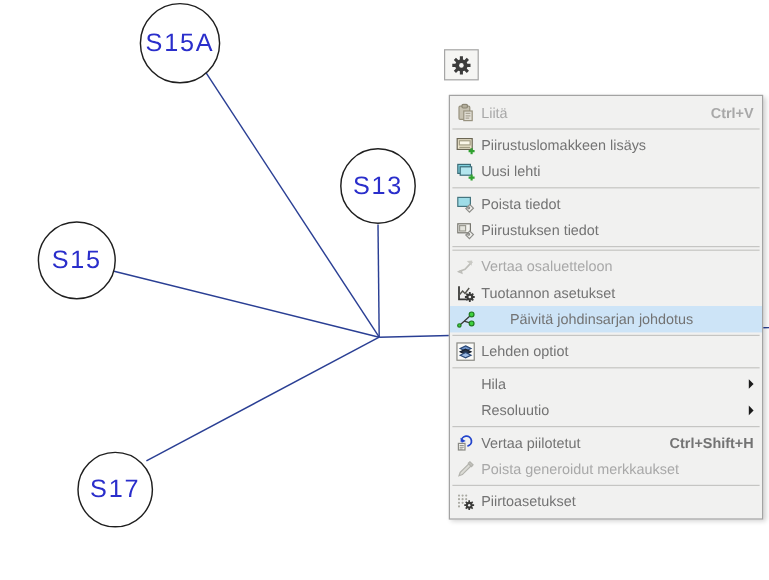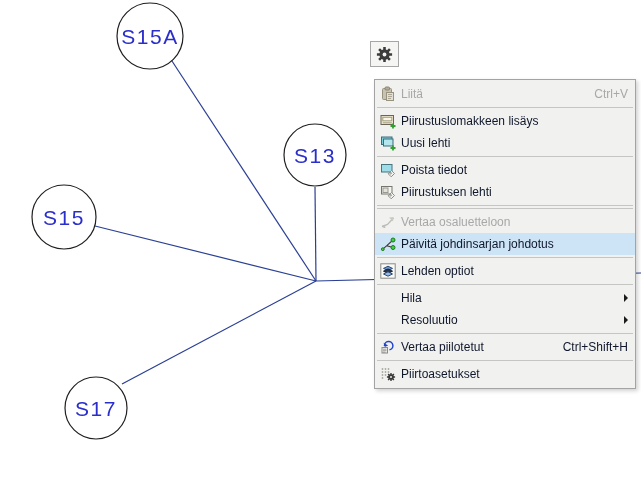--- a/index.html
+++ b/index.html
@@ -14,28 +14,28 @@
     display:flex;align-items:center;justify-content:center;cursor:pointer;
   }
   .menu{
     position:absolute;left:374px;top:79px;width:260px;
     background:#f1f1f0;border:1px solid #a3a3a3;
     box-shadow:2px 2px 4px rgba(0,0,0,0.18);
     padding:3px 0;z-index:5;
   }
   .mi{
     height:22px;display:flex;align-items:center;
-    font-size:12px;color:#0f172a;padding:0 7px 0 4px;white-space:nowrap;
+    font-size:12px;color:#737373;padding:0 7px 0 4px;white-space:nowrap;
   }
   .mi .ic{width:18px;height:16px;flex:0 0 18px;margin-right:4px;
     display:flex;align-items:center;justify-content:center;}
   .mi .lbl{flex:0 1 auto;}
-  .mi .sc{margin-left:auto;}
+  .mi .sc{margin-left:auto;font-weight:bold;}
   .mi.disabled{color:#a8a8a8;}
-  .mi.hl{background:#cde4f7;}
+  .mi.hl{background:#cde4f7;gap:24px;}
   .sep{height:1px;background:#c5c5c3;margin:2px 2px;}
   .arrow{
     width:0;height:0;margin-left:auto;
     border-left:4px solid #1b1b1b;
     border-top:4px solid transparent;border-bottom:4px solid transparent;
   }
 </style>
 </head>
 <body>
 
@@ -123,33 +123,45 @@
     </div>
     <div class="mi">
       <span class="ic">
         <svg width="16" height="16" viewBox="0 0 16 16">
           <rect x="1.5" y="2.5" width="10.5" height="7.5" fill="#f4f4f0" stroke="#77766e"></rect>
           <rect x="3" y="4" width="5" height="4.5" fill="#e3e3dc" stroke="#9a9990"></rect>
           <path d="M8.2 11.8l3.3-3.3 3 3-3.3 3.3z" fill="#f2f2ef" stroke="#8d8d89"></path>
           <circle cx="10.6" cy="11.2" r="0.8" fill="none" stroke="#8d8d89"></circle>
         </svg>
       </span>
-      <span class="lbl">Piirustuksen lehti</span>
+      <span class="lbl">Piirustuksen tiedot</span>
     </div>
     <div class="sep"></div>
     <div class="sep"></div>
     <div class="mi disabled">
       <span class="ic">
         <svg width="16" height="16" viewBox="0 0 16 16">
           <path d="M2 12.5l5.5-2 6-6.5" fill="none" stroke="#bdbdb8" stroke-width="1.4"></path>
           <path d="M9 3.5l4.5-.5-.5 4.5z" fill="#cacac5"></path>
           <path d="M2 12.5l3 1.2-.5-2.2z" fill="#cacac5" stroke="#bdbdb8"></path>
         </svg>
       </span>
       <span class="lbl">Vertaa osaluetteloon</span>
+    </div>
+    <div class="mi">
+      <span class="ic">
+        <svg width="16" height="16" viewBox="0 0 16 16">
+          <path d="M2.5 2.5v11h6" fill="none" stroke="#3a3a38" stroke-width="1.5"></path>
+          <path d="M2.5 10l3-3.5 2 2 3.5-4.5" fill="none" stroke="#55554f" stroke-width="1.2"></path>
+          <path d="M11.5 7.4v8.2M7.4 11.5h8.2M8.6 8.6l5.8 5.8M14.4 8.6l-5.8 5.8" stroke="#3a3a38" stroke-width="1.5" fill="none"></path>
+          <circle cx="11.5" cy="11.5" r="3" fill="#3a3a38"></circle>
+          <circle cx="11.5" cy="11.5" r="1.1" fill="#f1f1f0"></circle>
+        </svg>
+      </span>
+      <span class="lbl">Tuotannon asetukset</span>
     </div>
     <div class="mi hl">
       <span class="ic">
         <svg width="16" height="16" viewBox="0 0 16 16">
           <path d="M2.8 13.2l4-3.5 6.2-5.7M6.8 9.7l6.2 1.8" fill="none" stroke="#3a3a38" stroke-width="1.1"></path>
           <circle cx="13" cy="4" r="2" fill="#3fd23f" stroke="#1f7a1f"></circle>
           <circle cx="13" cy="11.5" r="2" fill="#3fd23f" stroke="#1f7a1f"></circle>
           <circle cx="2.8" cy="13.2" r="1.4" fill="#3fd23f" stroke="#1f7a1f"></circle>
         </svg>
       </span>
@@ -183,20 +195,29 @@
       <span class="ic">
         <svg width="16" height="16" viewBox="0 0 16 16">
           <path d="M4.5 7A4.2 4.2 0 1 1 9.5 10.8" fill="none" stroke="#2244cc" stroke-width="1.5"></path>
           <path d="M3.6 3.8l1.2 4.2 3.3-1.6z" fill="#2244cc"></path>
           <rect x="2" y="8.5" width="5.5" height="5.5" fill="#f4f4f0" stroke="#8a8a84"></rect>
           <path d="M3 10.2h3.5M3 11.7h3.5M3 13.2h2.5" stroke="#8a8a84" stroke-width="0.8" fill="none"></path>
         </svg>
       </span>
       <span class="lbl">Vertaa piilotetut</span>
       <span class="sc">Ctrl+Shift+H</span>
+    </div>
+    <div class="mi disabled">
+      <span class="ic">
+        <svg width="16" height="16" viewBox="0 0 16 16">
+          <path d="M2.5 13.5l2.8-1 7.2-7.2-1.8-1.8-7.2 7.2z" fill="#dcdcd6" stroke="#b3b3ad"></path>
+          <path d="M10.2 3l2.8 2.8 1.2-1.4-2.6-2.6z" fill="#c5c5bf" stroke="#b3b3ad"></path>
+        </svg>
+      </span>
+      <span class="lbl">Poista generoidut merkkaukset</span>
     </div>
     <div class="sep"></div>
     <div class="mi">
       <span class="ic">
         <svg width="16" height="16" viewBox="0 0 16 16">
           <g fill="#a9a9a2">
             <circle cx="2.5" cy="3" r="0.9"></circle>
             <circle cx="5.5" cy="3" r="0.9"></circle>
             <circle cx="8.5" cy="3" r="0.9"></circle>
             <circle cx="2.5" cy="6" r="0.9"></circle>

